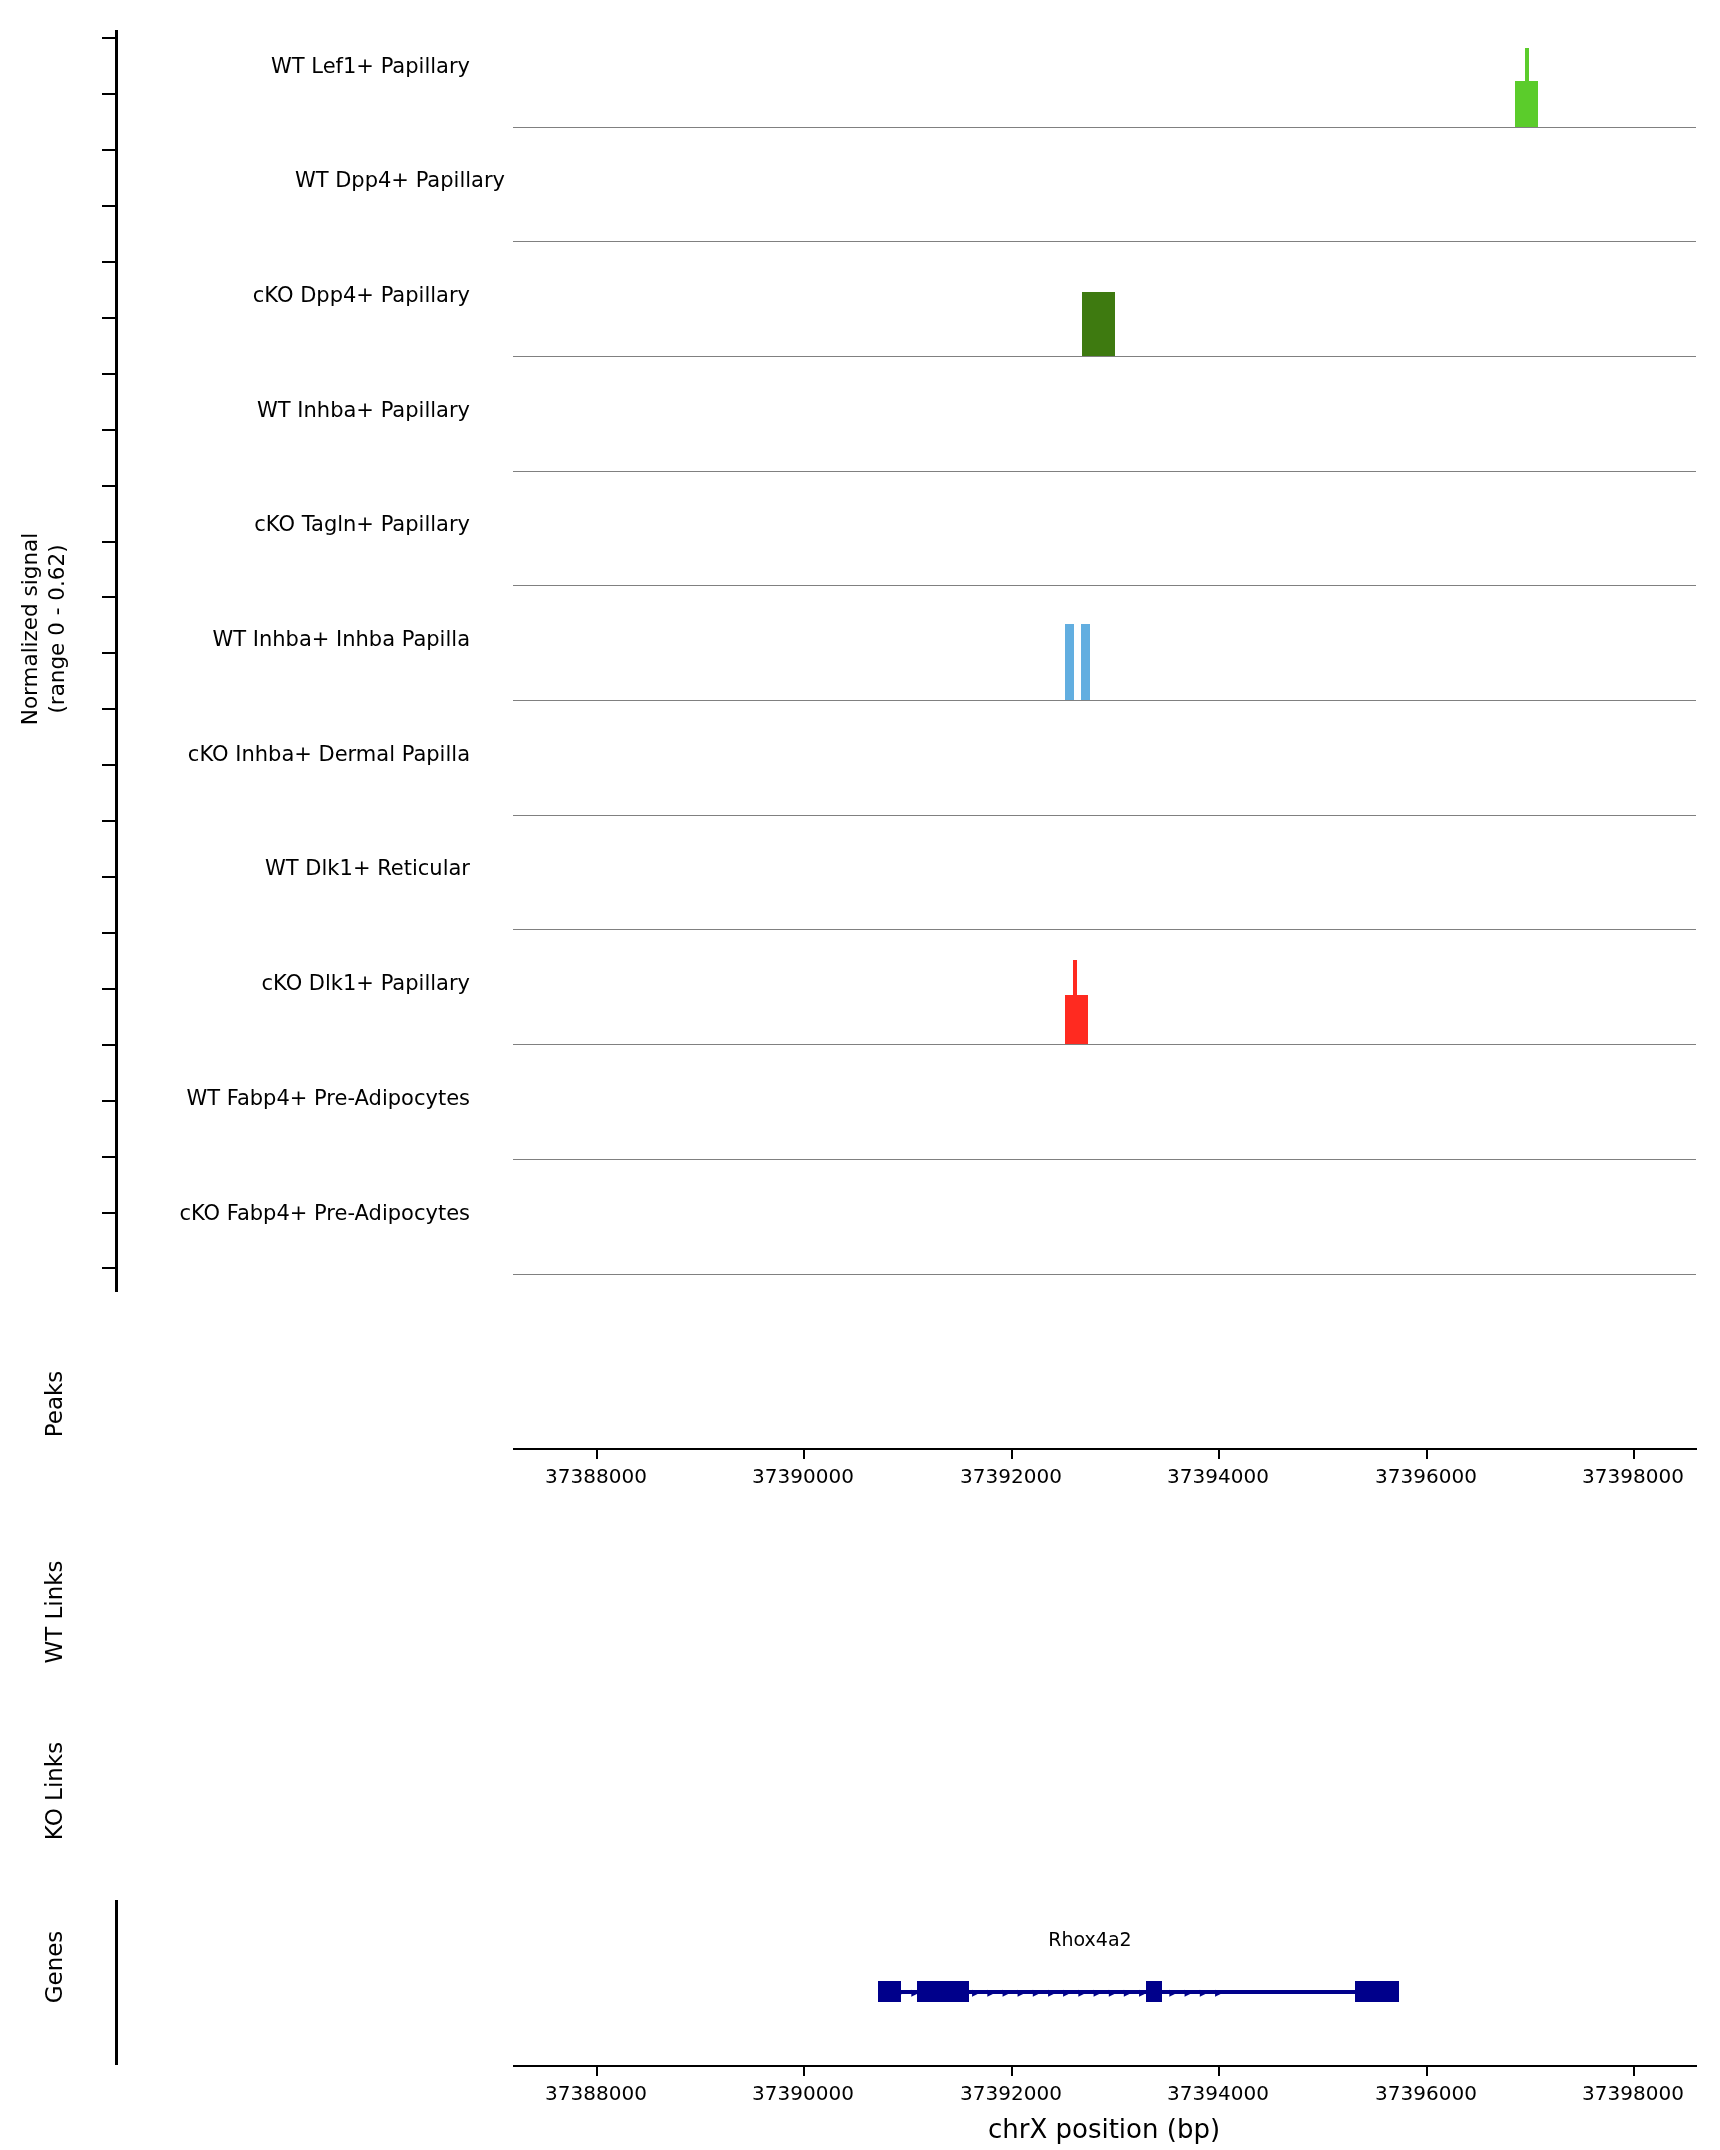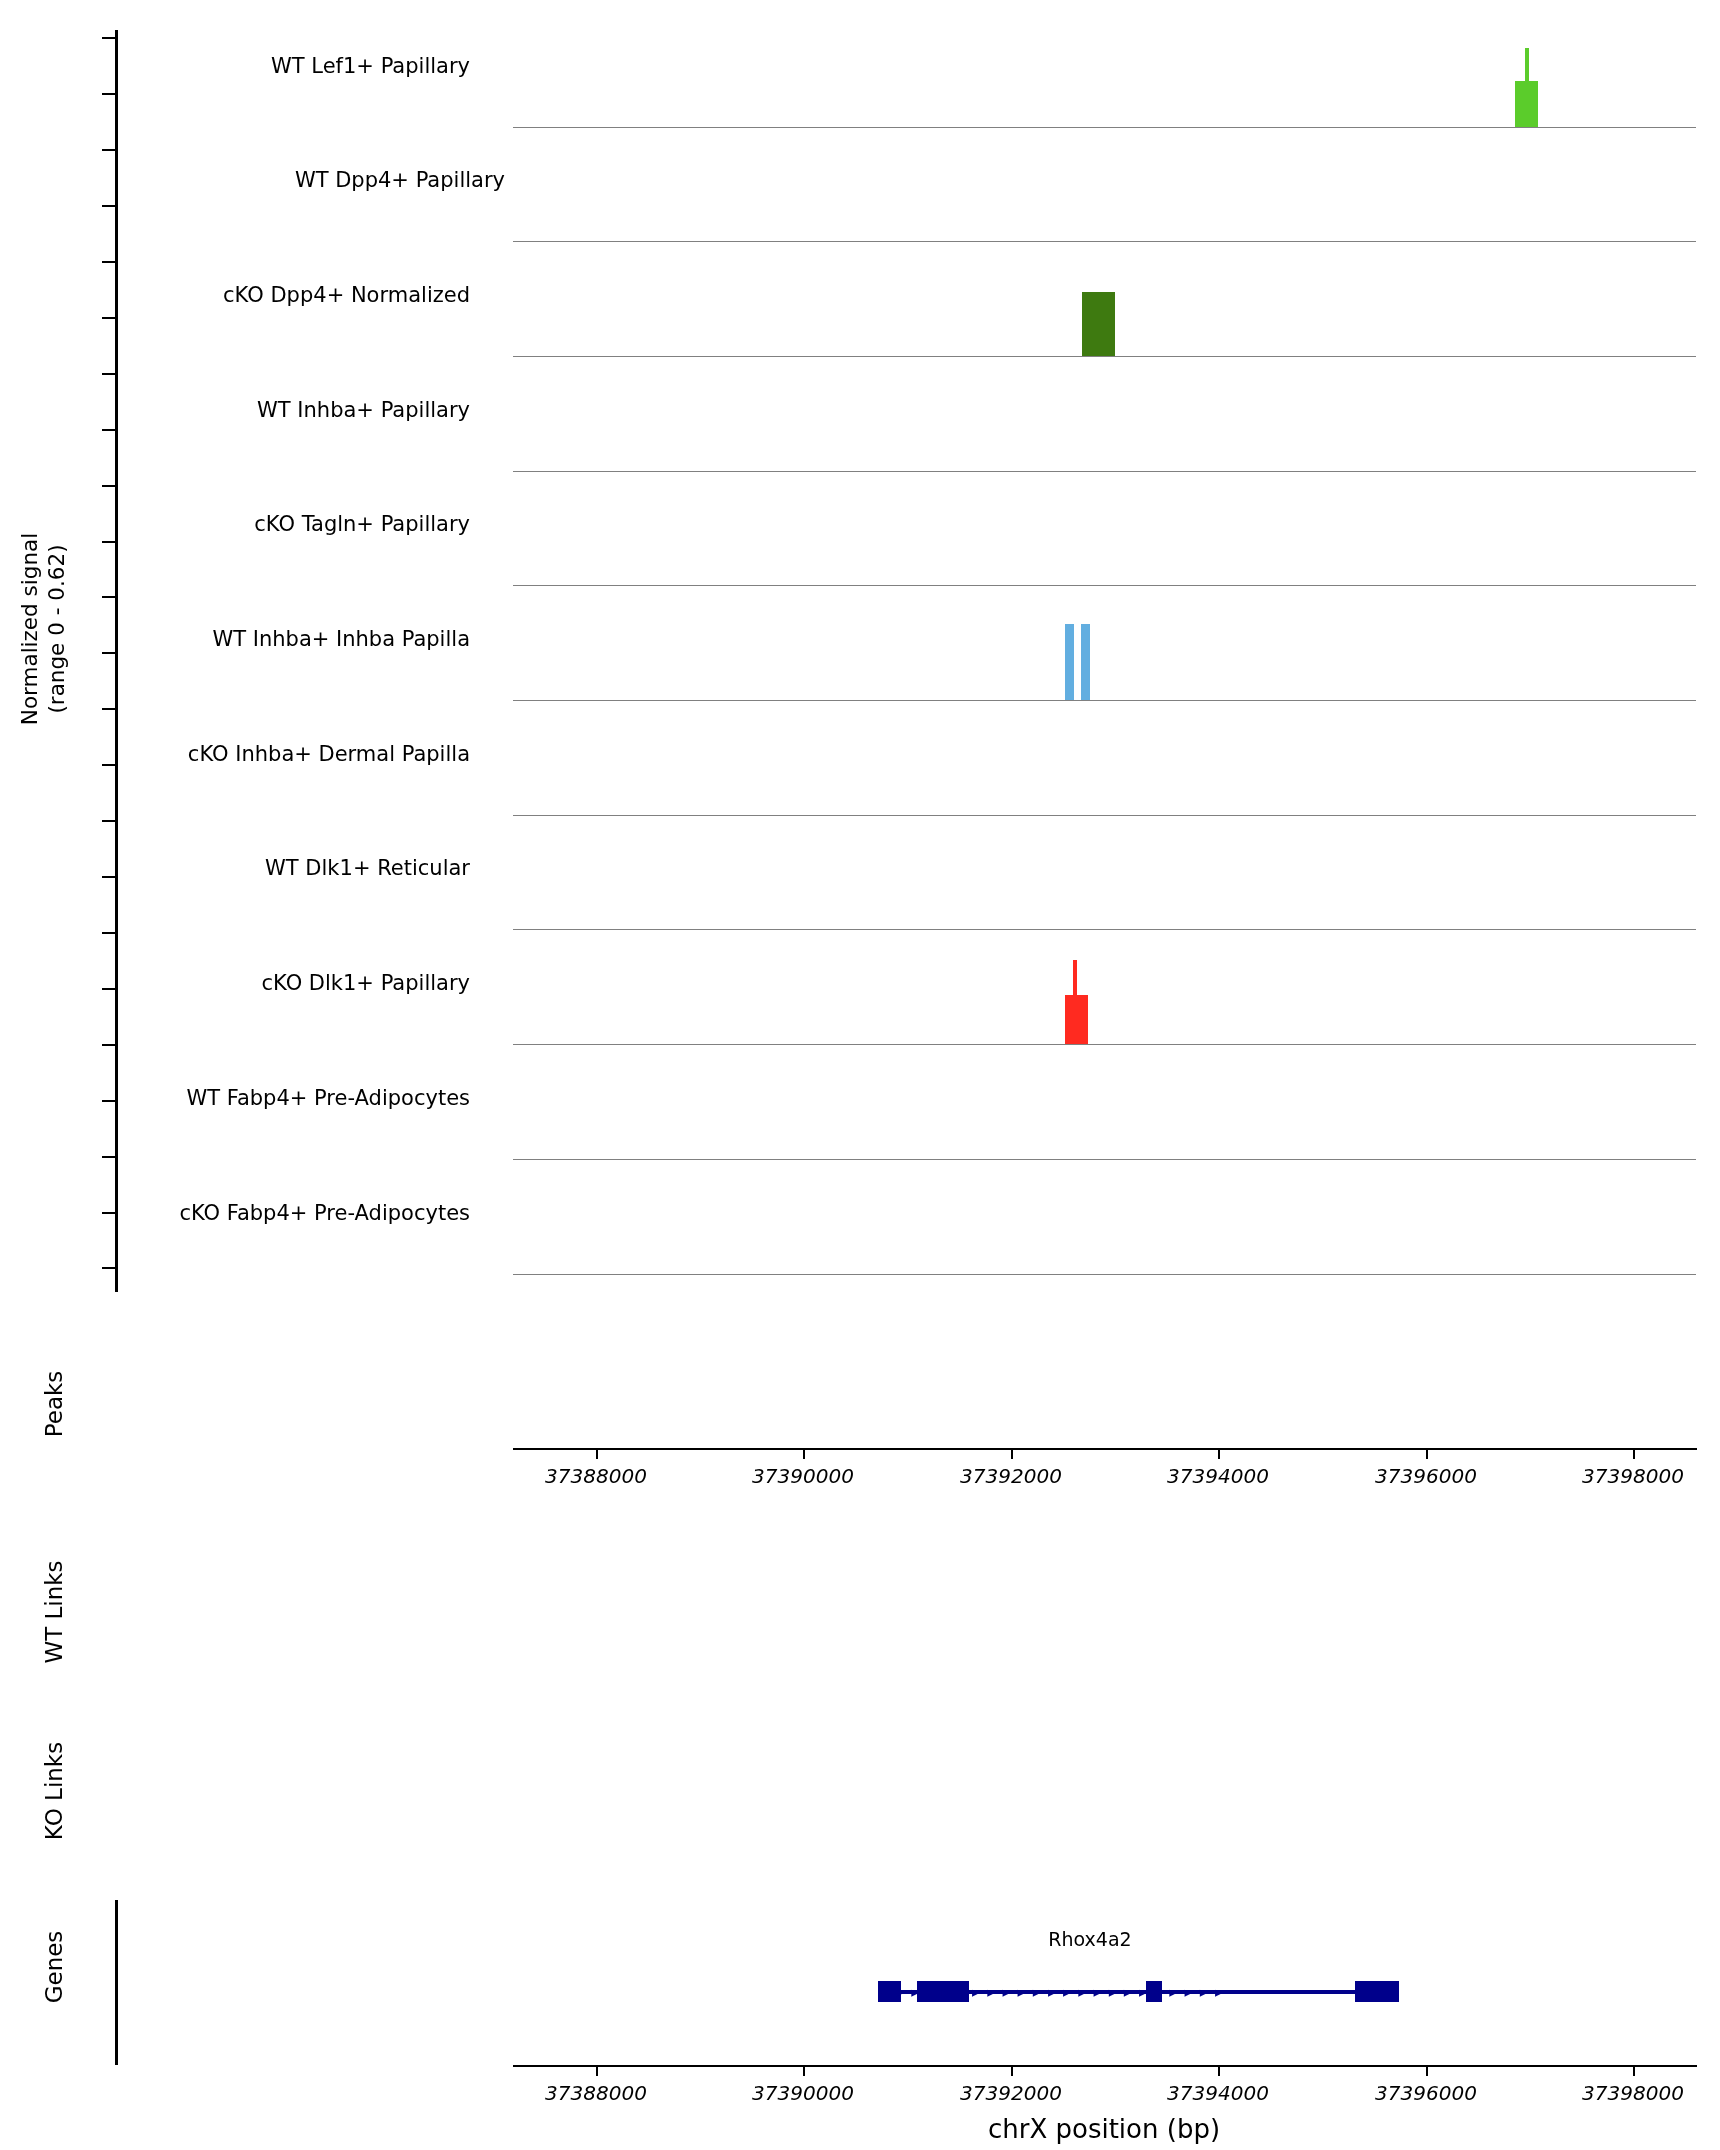--- a/index.html
+++ b/index.html
@@ -107,21 +107,20 @@
     position: absolute;
     width: 2.2px;
     height: 8.6px;
     background: #000000;
   }
   .axis-tick-label {
     position: absolute;
     font-size: 20px;
     transform: translateX(-50%);
     white-space: nowrap;
-    font-style: italic;
   }
 
   
   .section-label {
     position: absolute;
     font-size: 23px;
     white-space: nowrap;
   }
 
   .vspine {
@@ -209,21 +208,21 @@
           <div class="peakbar" style="left: 1012px; width: 4.2px; height: 79px; background: rgb(91, 204, 43);"></div>
         </div>
         <div class="track-baseline"></div>
       </div>
       <div class="track-row" style="top: 136px; padding-left: 35px;">
         <div class="track-label">WT Dpp4+ Papillary</div>
         <div class="track-plot"></div>
         <div class="track-baseline"></div>
       </div>
       <div class="track-row" style="top: 251px;">
-        <div class="track-label">cKO Dpp4+ Normalized</div>
+        <div class="track-label">cKO Dpp4+ Papillary</div>
         <div class="track-plot">
           <div class="peakbar" style="left: 569px; width: 33px; height: 64px; background: rgb(62, 122, 16);"></div>
         </div>
         <div class="track-baseline"></div>
       </div>
       <div class="track-row" style="top: 366px;">
         <div class="track-label">WT Inhba+ Papillary</div>
         <div class="track-plot"></div>
         <div class="track-baseline"></div>
       </div>

